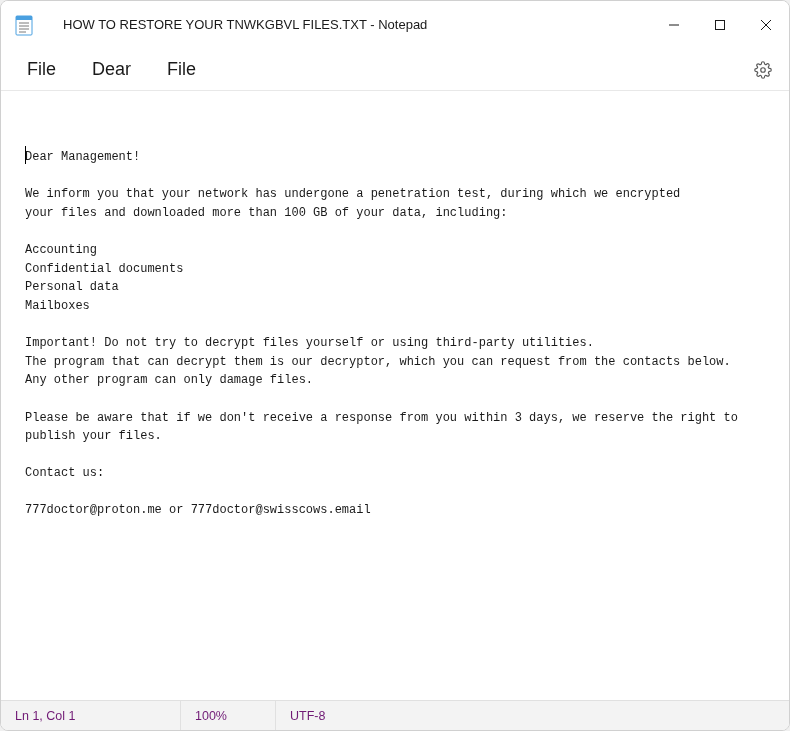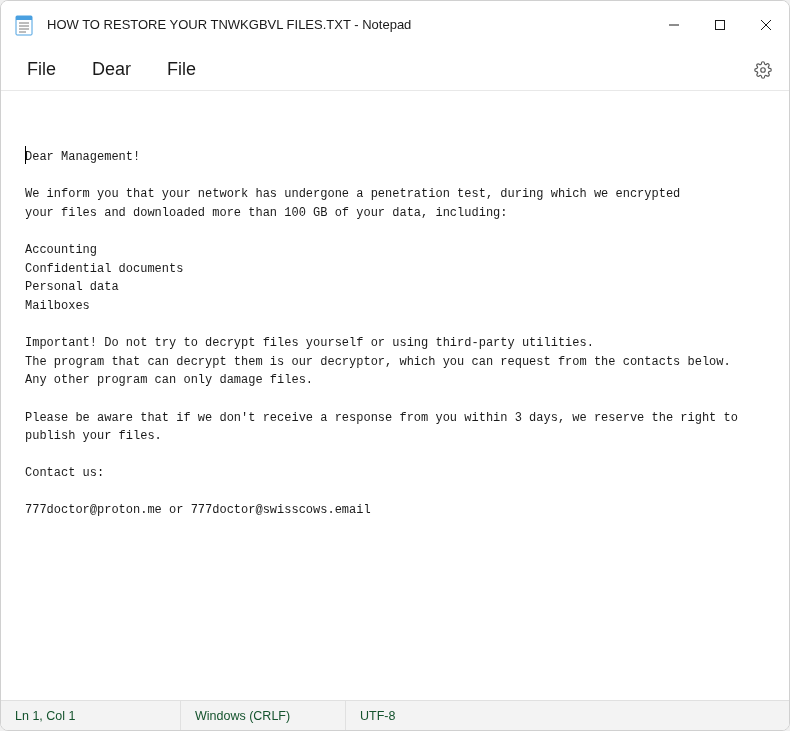--- a/index.html
+++ b/index.html
@@ -20,20 +20,21 @@
       border-radius: 8px;
       overflow: hidden;
     }
     .titlebar {
       height: 48px;
       background: #ffffff;
       display: flex;
       align-items: center;
       padding-left: 14px;
       border-bottom: 1px solid transparent;
+      gap: 16px;
     }
     .app-icon {
       width: 18px;
       height: 22px;
       margin-right: 14px;
       display: flex;
       align-items: center;
       justify-content: center;
     }
     .notepad-svg { width: 18px; height: 22px; }
@@ -97,21 +98,21 @@
       vertical-align: text-bottom;
       margin-right: -1px;
     }
     .statusbar {
       height: 30px;
       background: #f3f3f3;
       border-top: 1px solid #e0e0e0;
       display: flex;
       align-items: center;
       font-size: 12.5px;
-      color: #14532d;
+      color: #701a75;
     }
     .status-cell {
       padding: 0 14px;
       height: 100%;
       display: flex;
       align-items: center;
       border-right: 1px solid #e0e0e0;
     }
     .status-cell:last-child { border-right: none; }
     .status-pos { width: 180px; }
@@ -186,17 +187,17 @@
 
 Please be aware that if we don't receive a response from you within 3 days, we reserve the right to publish your files.
 
 Contact us:
 
 777doctor@proton.me or 777doctor@swisscows.email</span></div>
   </div>
 
   <div class="statusbar">
     <div class="status-cell status-pos">Ln 1, Col 1</div>
-    <div class="status-cell status-eol">Windows (CRLF)</div>
+    <div class="status-cell status-zoom">100%</div>
     <div class="status-cell status-enc">UTF-8</div>
   </div>
 
 </div>
 
 </body></html>

